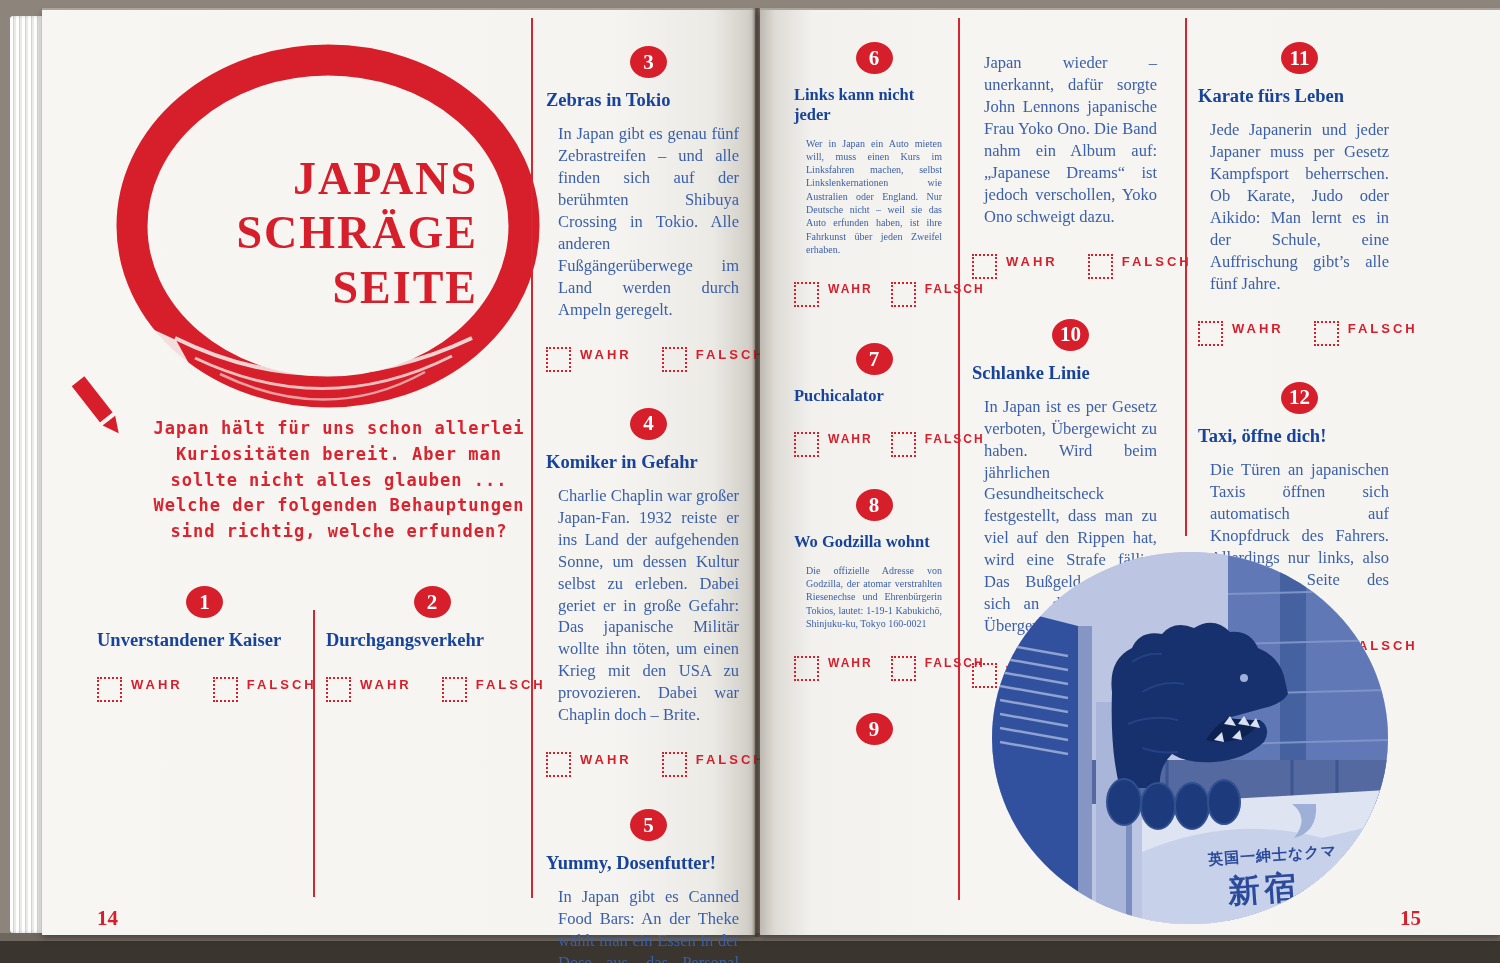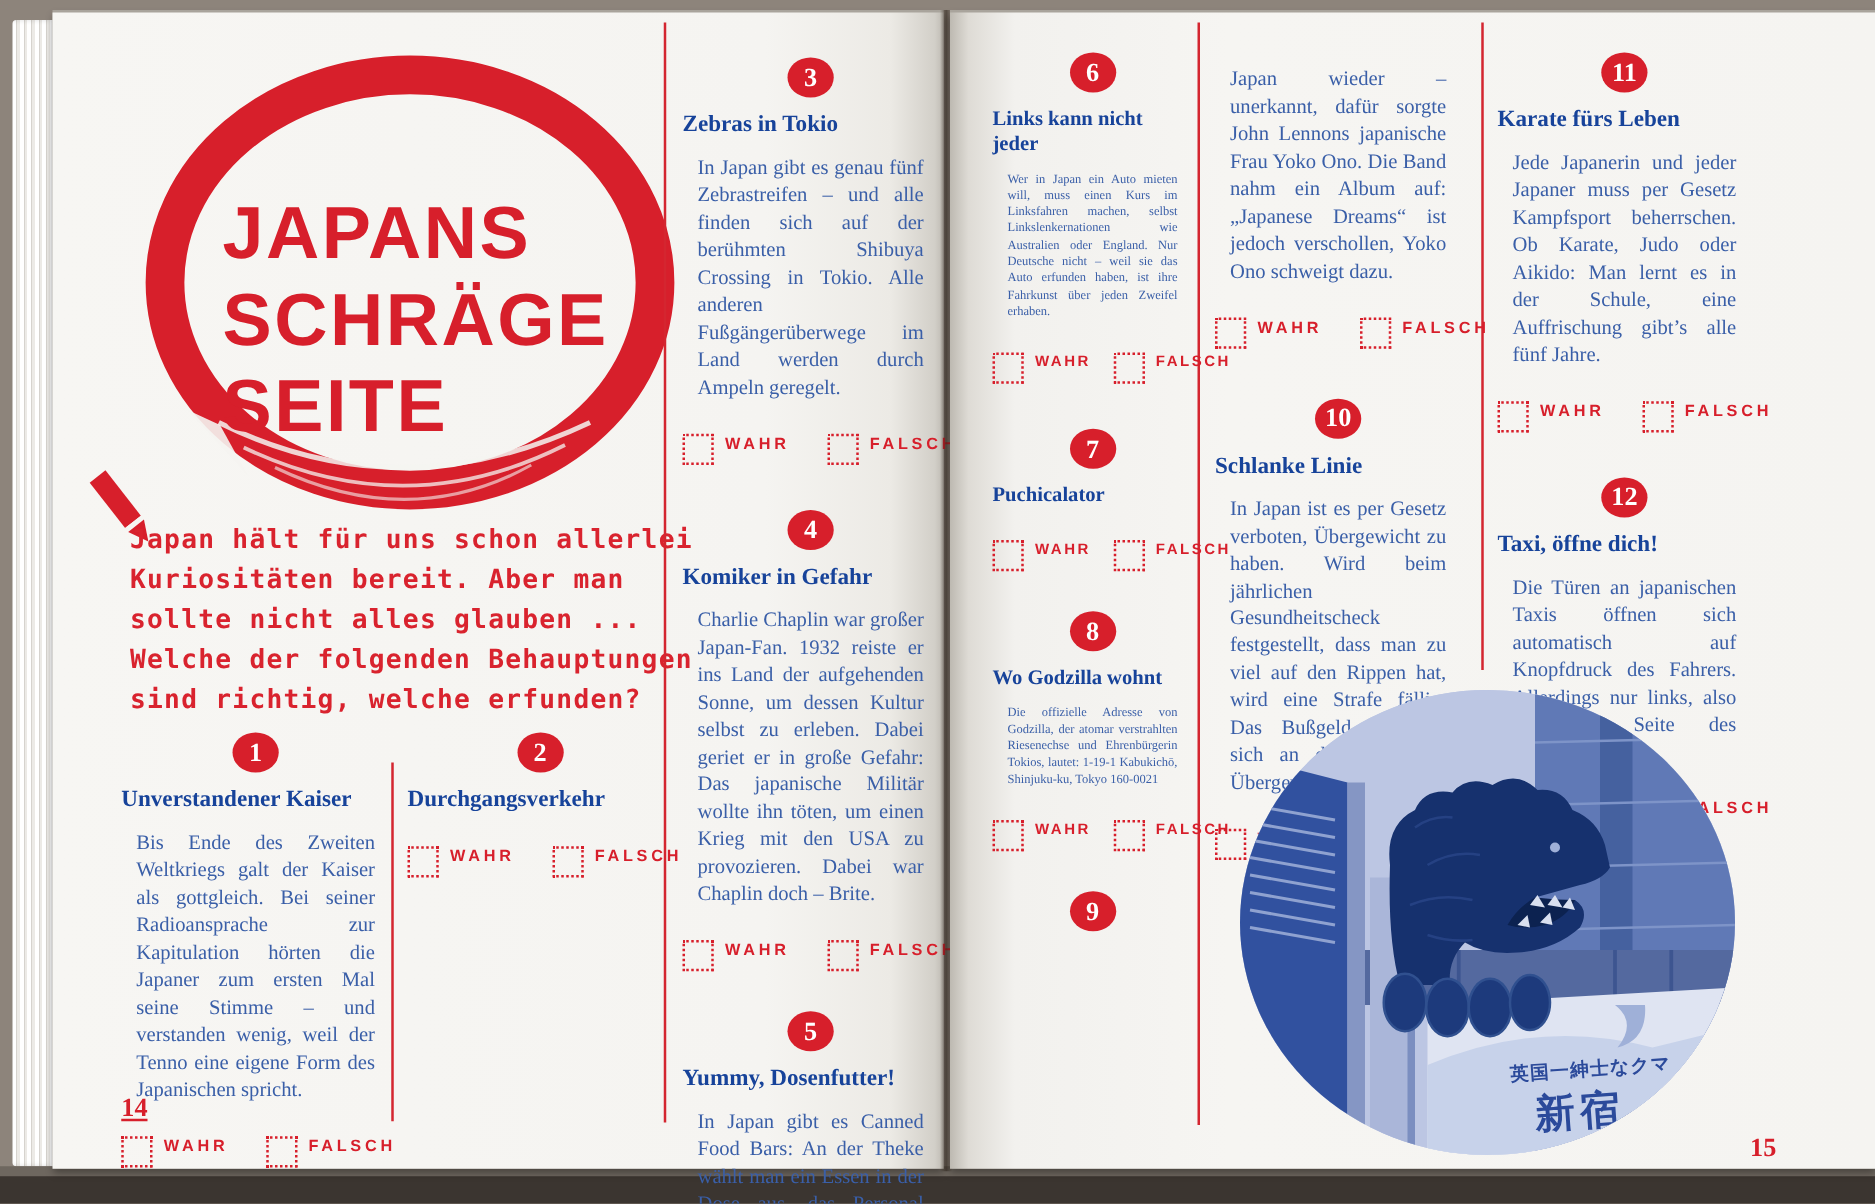--- a/index.html
+++ b/index.html
@@ -26,29 +26,29 @@
   .page-right{
     left:760px;width:740px;
     background:linear-gradient(90deg,#bdb9b1 0%,#dedbd5 2%,#f2f1ee 7%,#f6f5f2 30%,#f5f4f1 100%);
     box-shadow:0 -2px 0 #a9a49c, 0 3px 6px rgba(0,0,0,.35);
   }
   .gutter{position:absolute;left:752px;top:8px;width:10px;height:929px;
     background:linear-gradient(90deg,rgba(40,30,20,0) 0%,rgba(40,30,20,.55) 50%,rgba(40,30,20,0) 100%);}
   
   .vdiv{position:absolute;width:2px;background:#d42630;}
   .title{
-    position:absolute;text-align:left;color:#d71f2b;
-    font-family:Liberation Sans, sans-serif;font-weight:bold;
-    font-size:59px;line-height:1.18;letter-spacing:2px;
+    position:absolute;text-align:right;color:#d71f2b;
+    font-family:Liberation Serif, serif;font-weight:bold;
+    font-size:46px;line-height:1.18;letter-spacing:2px;
   }
   .title span{display:block;}
   .intro{
-    position:absolute;text-align:left;color:#d9232e;
+    position:absolute;text-align:center;color:#d9232e;
     font-family:"DejaVu Sans Mono", monospace;font-weight:bold;
-    font-size:21px;line-height:1.52;letter-spacing:1px;
+    font-size:17px;line-height:1.52;letter-spacing:1px;
   }
   .intro span{display:block;}
   .col{position:absolute;}
   .badge{
     width:37px;height:32px;border-radius:50%;background:#d71f2b;color:#ffffff;
     font-family:"Liberation Serif", serif;font-weight:bold;font-size:21px;
     display:flex;align-items:center;justify-content:center;margin:0 auto 11px auto;
   }
   .item-title{
     margin:0 0 5px 0;text-align:left;color:#17439a;
@@ -122,21 +122,20 @@
     <span>sind richtig, welche erfunden?</span>
   </div>
 
   <div class="vdiv" style="left:271px;top:600px;height:287px;"></div>
   <div class="vdiv" style="left:489px;top:8px;height:880px;"></div>
 
   <div class="col" style="left:55px;top:576px;width:215px;">
     <div class="item">
       <div class="badge">1</div>
       <h3 class="item-title">Unverstandener Kaiser</h3>
-      <p class="item-body">Bis Ende des Zweiten Weltkriegs galt der Kaiser als gottgleich. Bei seiner Radioansprache zur Kapitulation hörten die Japaner zum ersten Mal seine Stimme – und verstanden wenig, weil der Tenno eine eigene Form des Japanischen spricht.</p>
       <div class="answers">
         <span class="checkbox"></span>
         <span class="answer-label">WAHR</span>
         <span class="checkbox"></span>
         <span class="answer-label">FALSCH</span>
       </div>
     </div>
   </div>
 
   <div class="col" style="left:284px;top:576px;width:212px;">
@@ -176,21 +175,21 @@
       </div>
     </div>
     <div class="item mt32">
       <div class="badge">5</div>
       <h3 class="item-title">Yummy, Dosenfutter!</h3>
       <p class="item-body">In Japan gibt es Canned Food Bars: An der Theke wählt man ein Essen in der Dose aus, das Personal macht es warm – voilà! Viele Dosen sind Raritäten, in denen Pferde-, Bären- oder Walfleisch stecken.</p>
 
     </div>
   </div>
 
-  <div class="pagenum" style="left:55px;top:864px;text-decoration:underline;">14</div>
+  <div class="pagenum" style="left:55px;top:896px;">14</div>
 </div>
 
 <div class="gutter"></div>
 
 <div class="page page-right">
 
   <div class="vdiv" style="left:198px;top:8px;height:882px;"></div>
   <div class="vdiv" style="left:425px;top:8px;height:518px;"></div>
 
   <div class="col narrow" style="left:34px;top:32px;width:160px;">

